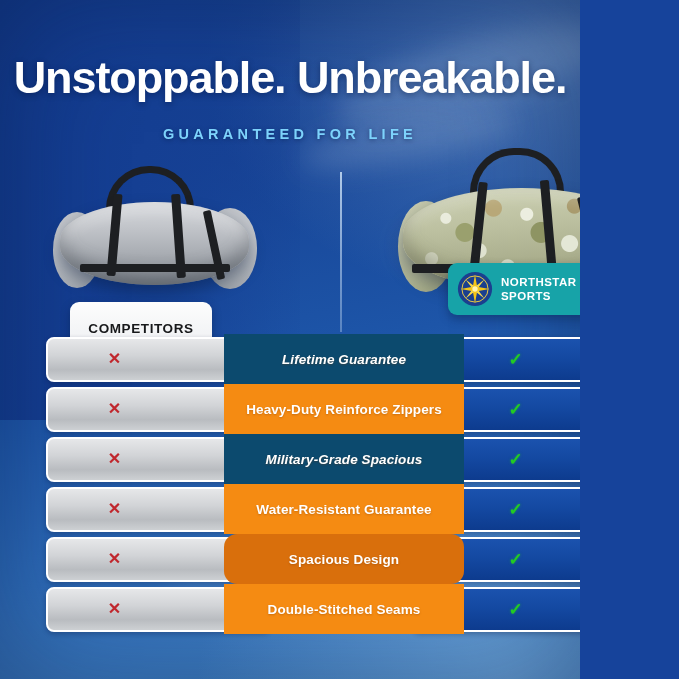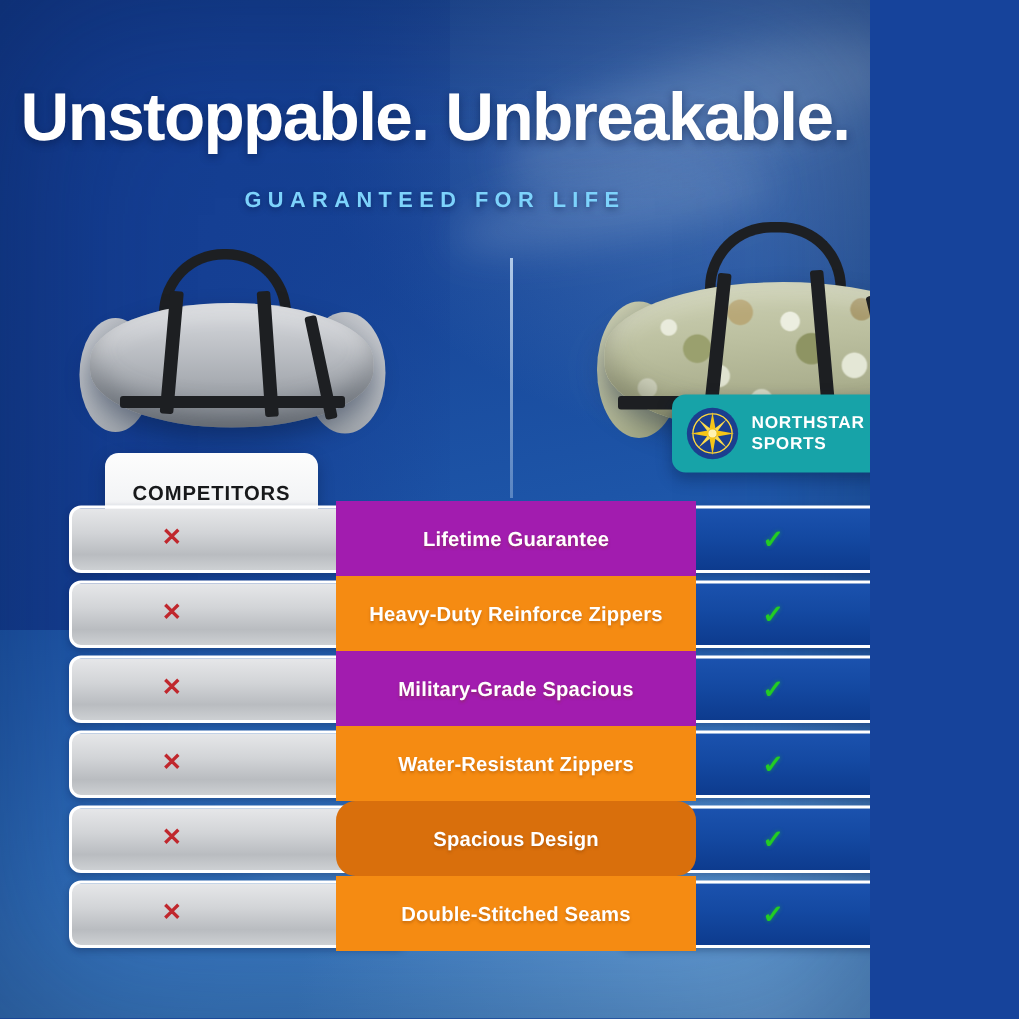--- a/index.html
+++ b/index.html
@@ -127,21 +127,21 @@
   .mark-check{font-size:17px;font-weight:bold;color:#23cc23;line-height:1;
           position:relative;left:-7px;text-shadow:0 0 3px rgba(35,204,35,.5);}
 
   .featurecol{position:absolute;left:224px;top:334px;width:240px;}
   .feature{
     height:50px;display:flex;align-items:center;justify-content:center;
     font-size:13.5px;font-weight:bold;color:#ffffff;text-align:center;
     letter-spacing:.1px;
     text-shadow:0 1px 2px rgba(120,55,0,.35);
   }
-  .feature.odd{background:#a21caf;}
+  .feature.odd{background:#0c4a6e;font-style:italic;}
   .feature.even{background:#f58b12;}
   .feature.dark{background:#d96f0c;border-radius:13px;}
 </style>
 </head>
 <body>
 
 <div id="stage">
 
   <div class="bg-base"></div>
   <div class="bg-left-wash"></div>
@@ -241,18 +241,18 @@
       </div>
       <div class="pill pill-right" style="top: 586.5px;">
         <span class="mark-check">✓</span>
       </div>
     </div>
 
   <div class="featurecol" id="feature-col">
       <div class="feature odd">Lifetime Guarantee</div>
       <div class="feature even">Heavy-Duty Reinforce Zippers</div>
       <div class="feature odd">Military-Grade Spacious</div>
-      <div class="feature even">Water-Resistant Zippers</div>
+      <div class="feature even">Water-Resistant Guarantee</div>
       <div class="feature dark">Spacious Design</div>
       <div class="feature even">Double-Stitched Seams</div>
     </div>
 
 </div>
 
 </body></html>

